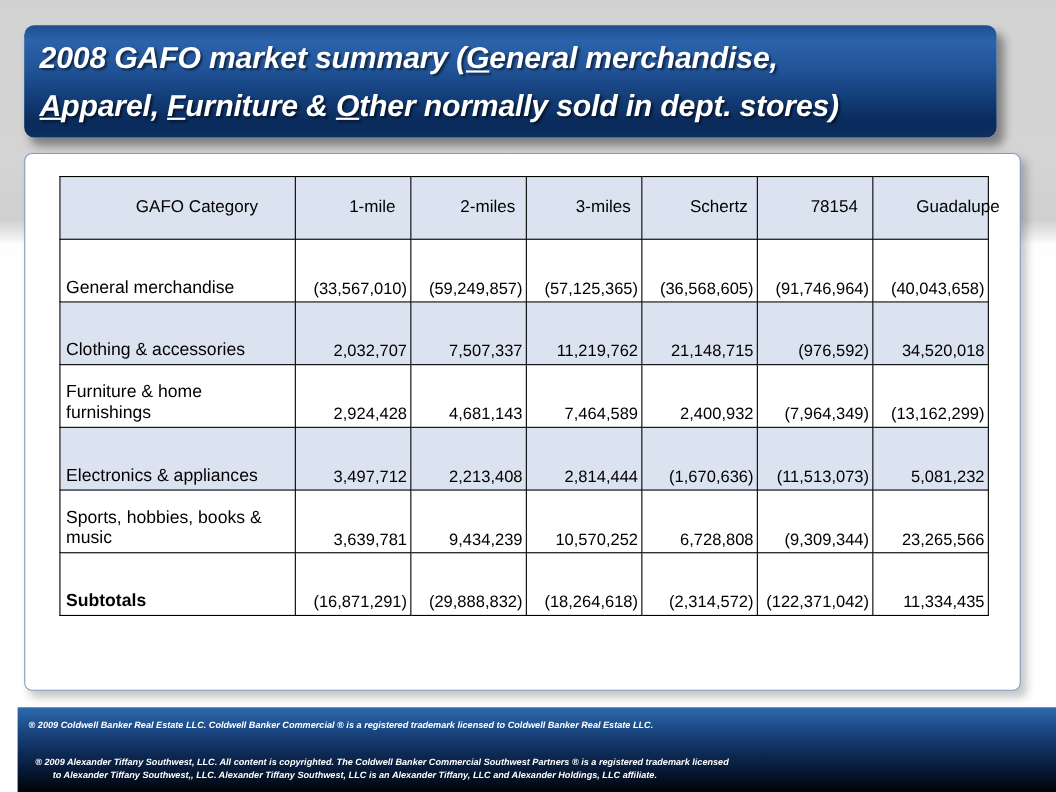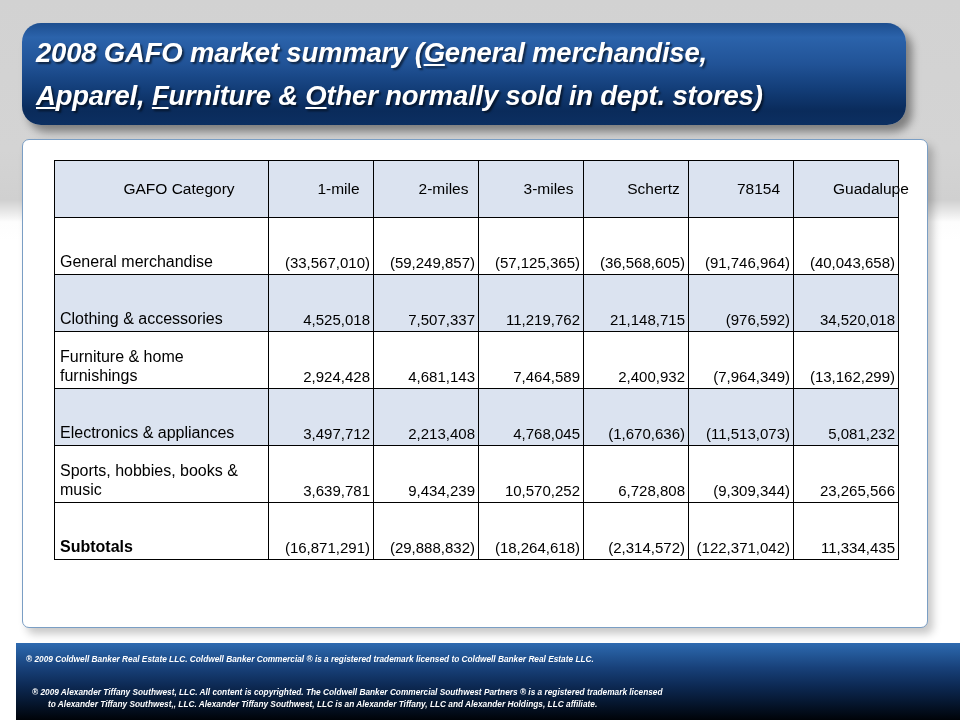--- a/index.html
+++ b/index.html
@@ -33,21 +33,21 @@
     overflow: hidden;
   }
 
   
   #title-banner {
     position: absolute;
     left: 22px;
     top: 23px;
     width: 884px;
     height: 102px;
-    border-radius: 19px;
+    border-radius: 9px;
     background: linear-gradient(to bottom,
       #1d4e8f 0%,
       #2b63ab 14%,
       #215397 40%,
       #133e79 64%,
       #0a2b5b 86%,
       #0c2f61 100%);
     box-shadow: 6px 7px 9px rgba(0,0,0,0.40);
     box-sizing: border-box;
   }
@@ -206,41 +206,41 @@
             <td class="cat">General merchandise</td>
             <td class="num">(33,567,010)</td>
             <td class="num">(59,249,857)</td>
             <td class="num">(57,125,365)</td>
             <td class="num">(36,568,605)</td>
             <td class="num">(91,746,964)</td>
             <td class="num">(40,043,658)</td>
           </tr>
           <tr class="band">
             <td class="cat">Clothing &amp; accessories</td>
-            <td class="num">4,525,018</td>
+            <td class="num">2,032,707</td>
             <td class="num">7,507,337</td>
             <td class="num">11,219,762</td>
             <td class="num">21,148,715</td>
             <td class="num">(976,592)</td>
             <td class="num">34,520,018</td>
           </tr>
           <tr class="plain">
             <td class="cat">Furniture &amp; home furnishings</td>
             <td class="num">2,924,428</td>
             <td class="num">4,681,143</td>
             <td class="num">7,464,589</td>
             <td class="num">2,400,932</td>
             <td class="num">(7,964,349)</td>
             <td class="num">(13,162,299)</td>
           </tr>
           <tr class="band">
             <td class="cat">Electronics &amp; appliances</td>
             <td class="num">3,497,712</td>
             <td class="num">2,213,408</td>
-            <td class="num">4,768,045</td>
+            <td class="num">2,814,444</td>
             <td class="num">(1,670,636)</td>
             <td class="num">(11,513,073)</td>
             <td class="num">5,081,232</td>
           </tr>
           <tr class="plain">
             <td class="cat">Sports, hobbies, books &amp; music</td>
             <td class="num">3,639,781</td>
             <td class="num">9,434,239</td>
             <td class="num">10,570,252</td>
             <td class="num">6,728,808</td>

